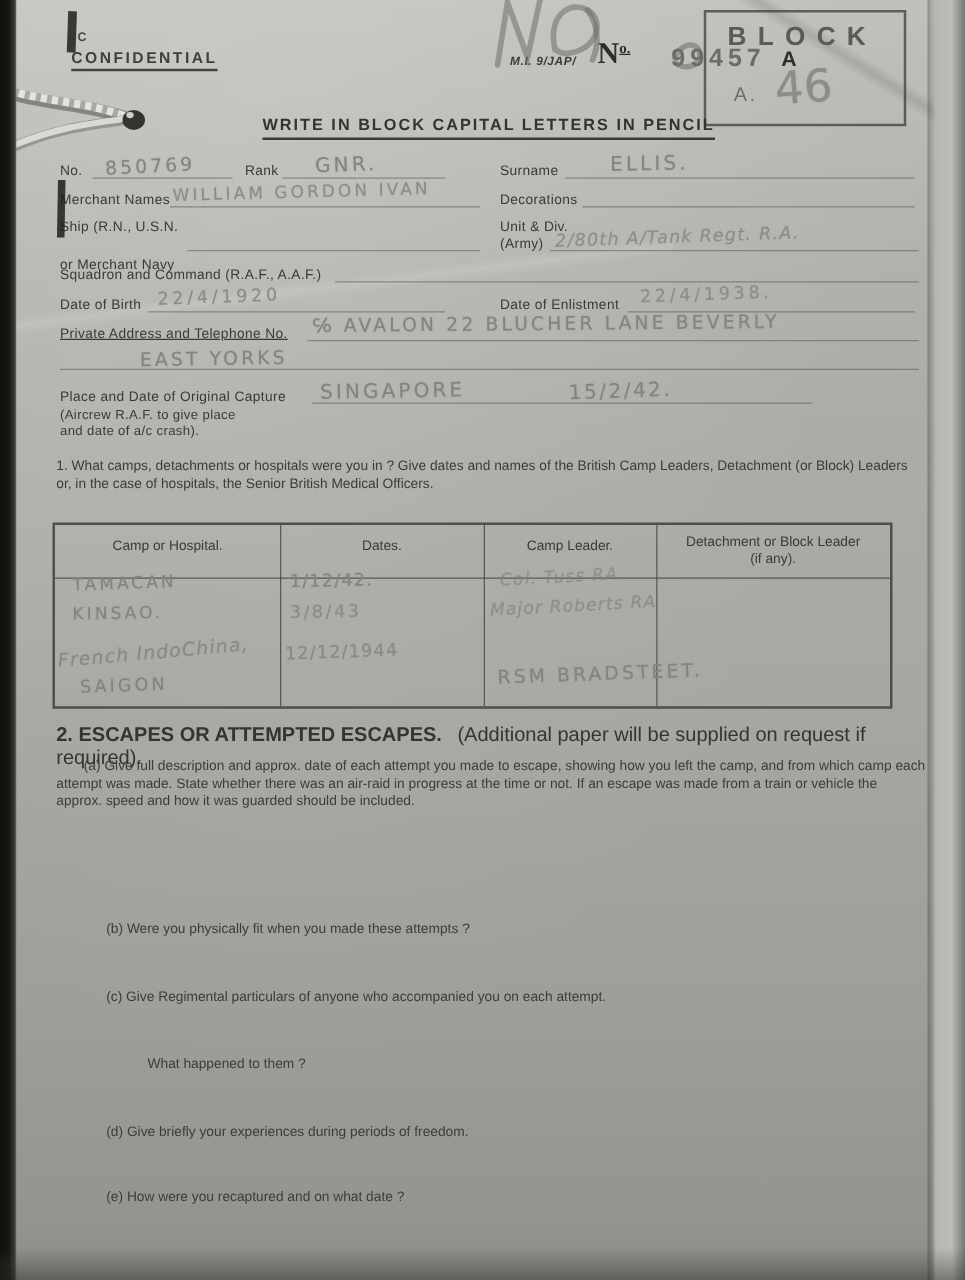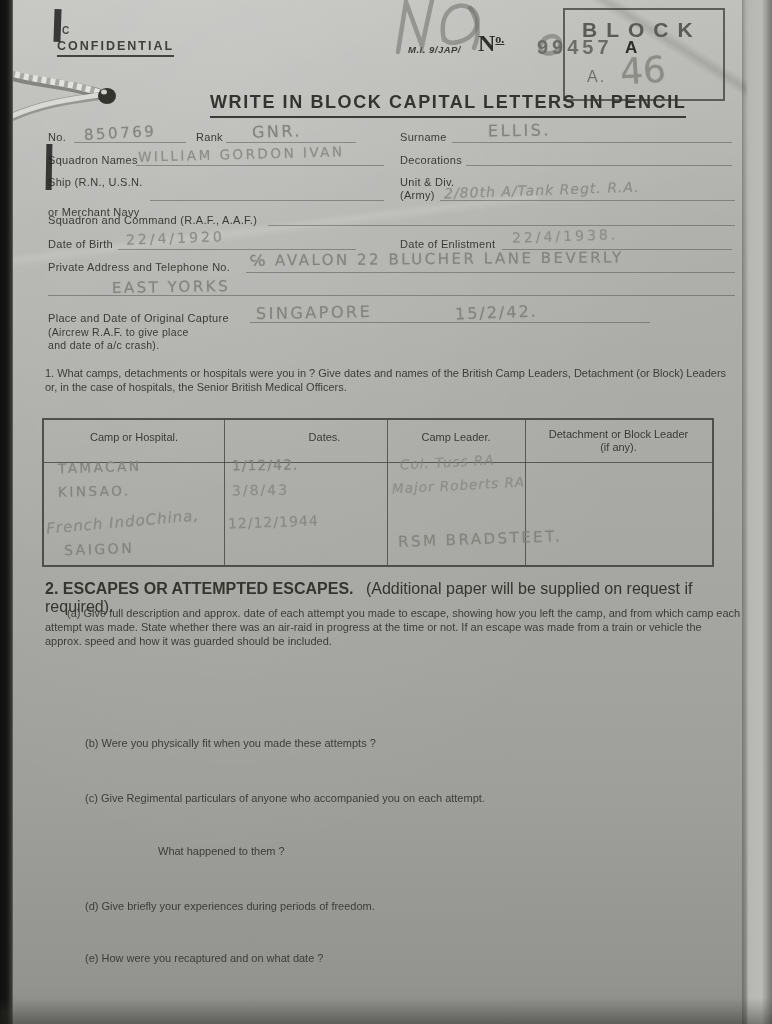--- a/index.html
+++ b/index.html
@@ -24,21 +24,21 @@
   .stamp{color:#3f3f3b;font-weight:bold;}
   .conf{font-size:12.5px;letter-spacing:2px;border-bottom:2px solid #44443f;padding-bottom:2px;}
   .mi9{font-size:9.5px;font-weight:bold;letter-spacing:.5px;color:#3c3c38;}
   .no-n{font-family:"Liberation Serif",serif;font-weight:bold;font-size:24px;color:#2e2e2a;}
   .no-o{font-family:"Liberation Serif",serif;font-weight:bold;font-size:12px;vertical-align:8px;text-decoration:underline;color:#2e2e2a;}
   .serial{font-family:Liberation Sans, sans-serif;font-weight:bold;font-size:20px;letter-spacing:4px;color:#63635f;opacity:.9;}
   .serial-a{font-size:17px;font-weight:bold;color:#2d2d29;}
   .blockbox{border:2px solid rgba(60,60,56,.75);}
   .block-word{font-size:21px;font-weight:600;letter-spacing:9px;color:#5a5a56;}
   .block-a-faint{font-size:16px;color:#70706c;letter-spacing:2px;}
-  .instr{font-size:18px;font-weight:bold;letter-spacing:1.6px;color:#33332f;border-bottom:2px solid #3a3a36;padding-bottom:3px;white-space:nowrap;}
+  .instr{font-size:13px;font-weight:bold;letter-spacing:1.6px;color:#33332f;border-bottom:2px solid #3a3a36;padding-bottom:3px;white-space:nowrap;}
   
   .tbl{border:2px solid rgba(55,55,51,.8);}
   .tbl .vline{position:absolute;top:0;bottom:0;width:0;border-left:1.5px solid rgba(60,60,56,.75);}
   .tbl .hline{position:absolute;left:0;right:0;height:0;border-top:1.5px solid rgba(60,60,56,.75);}
   .th{position:absolute;font-size:11px;color:#3a3a36;text-align:center;line-height:13px;}
   .b{font-weight:bold;}
   .sect-head{font-size:16px;color:#35352f;}
   .edge-left{left:0;top:0;width:13px;height:1024px;background:linear-gradient(90deg,#0e0e0c 0%,#161614 55%,#3a3a36 90%,#6e6e6a 100%);}
   .edge-right-strip{right:0;top:0;width:30px;height:1024px;
     background:linear-gradient(90deg, rgba(40,40,36,.35) 0%, rgba(40,40,36,.12) 12%, #b6b6b2 22%, #bbbbb7 65%, #8d8d89 88%, #767672 100%);}
@@ -87,21 +87,21 @@
   <div class="abs pencil caps" style="left:84px;top:124px;font-size:15px;transform:rotate(-3deg);">850769</div>
 
   <div class="abs lbl" style="left:196px;top:131px;">Rank</div>
   <div class="abs rule" style="left:226px;top:142px;width:130px;"></div>
   <div class="abs pencil caps" style="left:252px;top:122px;font-size:16px;transform:rotate(-2deg);">GNR.</div>
 
   <div class="abs lbl" style="left:400px;top:131px;">Surname</div>
   <div class="abs rule" style="left:452px;top:142px;width:280px;"></div>
   <div class="abs pencil caps" style="left:488px;top:121px;font-size:16px;transform:rotate(-1deg);">ELLIS.</div>
 
-  <div class="abs lbl" style="left:48px;top:154px;">Squadron Names</div>
+  <div class="abs lbl" style="left:48px;top:154px;">Merchant Names</div>
   <div class="abs rule" style="left:136px;top:165px;width:248px;"></div>
   <div class="abs pencil caps" style="left:138px;top:146px;font-size:13.5px;transform:rotate(-1.5deg);opacity:.85;">WILLIAM GORDON IVAN</div>
 
   <div class="abs lbl" style="left:400px;top:154px;">Decorations</div>
   <div class="abs rule" style="left:466px;top:165px;width:266px;"></div>
 
   <div class="abs lbl" style="left:48px;top:176px;">Ship (R.N., U.S.N.</div>
   <div class="abs lbl" style="left:48px;top:206px;">or Merchant Navy</div>
   <div class="abs rule" style="left:150px;top:200px;width:234px;"></div>
 
@@ -114,42 +114,42 @@
   <div class="abs rule" style="left:268px;top:225px;width:467px;"></div>
 
   <div class="abs lbl" style="left:48px;top:238px;">Date of Birth</div>
   <div class="abs rule" style="left:118px;top:249px;width:238px;"></div>
   <div class="abs pencil" style="left:126px;top:230px;font-size:14px;letter-spacing:3px;transform:rotate(-2deg);opacity:.85;">22/4/1920</div>
 
   <div class="abs lbl" style="left:400px;top:238px;">Date of Enlistment</div>
   <div class="abs rule" style="left:502px;top:249px;width:230px;"></div>
   <div class="abs pencil" style="left:512px;top:228px;font-size:14px;letter-spacing:3px;transform:rotate(-2deg);opacity:.8;">22/4/1938.</div>
 
-  <div class="abs lbl" style="left:48px;top:261px;">Private Address and Telephone No.</div>
+  <div class="abs lbl" style="left:48px;top:261px;text-decoration:underline;">Private Address and Telephone No.</div>
   <div class="abs rule" style="left:246px;top:272px;width:489px;"></div>
   <div class="abs pencil caps" style="left:250px;top:250px;font-size:15px;transform:rotate(-.5deg);">℅ AVALON 22 BLUCHER LANE BEVERLY</div>
   <div class="abs rule" style="left:48px;top:295px;width:687px;"></div>
   <div class="abs pencil caps" style="left:112px;top:278px;font-size:15px;transform:rotate(-1deg);">EAST YORKS</div>
 
   <div class="abs lbl" style="left:48px;top:312px;">Place and Date of Original Capture</div>
   <div class="abs rule" style="left:250px;top:322px;width:400px;"></div>
   <div class="abs pencil caps" style="left:256px;top:303px;font-size:16px;transform:rotate(-1deg);">SINGAPORE</div>
   <div class="abs pencil" style="left:455px;top:303px;font-size:16px;letter-spacing:2px;transform:rotate(-2deg);">15/2/42.</div>
   <div class="abs lbl" style="left:48px;top:326px;font-size:10.5px;">(Aircrew R.A.F. to give place</div>
   <div class="abs lbl" style="left:48px;top:339px;font-size:10.5px;">and date of a/c crash).</div>
 
   <div class="abs para" style="left:45px;top:366px;width:692px;">1.   What camps, detachments or hospitals were you in ?   Give dates and names of the British Camp Leaders,  Detachment (or Block) Leaders or, in the case of hospitals, the Senior British Medical Officers.</div>
 
   <div class="abs tbl" style="left:42px;top:418px;width:668px;height:145px;">
     <div class="vline" style="left:180px;"></div>
     <div class="vline" style="left:343px;"></div>
     <div class="vline" style="left:481px;"></div>
     <div class="hline" style="top:42px;"></div>
     <div class="th" style="left:0;top:11px;width:180px;">Camp or Hospital.</div>
-    <div class="th" style="left:180px;top:11px;width:163px;margin-left:19px;">Dates.</div>
+    <div class="th" style="left:180px;top:11px;width:163px;">Dates.</div>
     <div class="th" style="left:343px;top:11px;width:138px;">Camp Leader.</div>
     <div class="th" style="left:481px;top:8px;width:187px;padding:0 18px;box-sizing:border-box;">Detachment or Block Leader (if any).</div>
   </div>
 
   <div class="abs pencil caps" style="left:58px;top:459px;font-size:13.5px;transform:rotate(-2deg);">TAMACAN</div>
   <div class="abs pencil caps" style="left:58px;top:483px;font-size:13.5px;transform:rotate(-1deg);">KINSAO.</div>
   <div class="abs pencil script" style="left:46px;top:513px;font-size:15px;transform:rotate(-5deg);opacity:.85;">French IndoChina,</div>
   <div class="abs pencil caps" style="left:64px;top:541px;font-size:14px;transform:rotate(-2deg);">SAIGON</div>
 
   <div class="abs pencil" style="left:232px;top:457px;font-size:14px;letter-spacing:1px;transform:rotate(-1deg);">1/12/42.</div>
@@ -161,21 +161,21 @@
   <div class="abs pencil caps" style="left:398px;top:530px;font-size:15px;transform:rotate(-2deg);">RSM BRADSTEET.</div>
 
   <div class="abs" style="left:45px;top:580px;width:700px;">
     <span class="sect-head b">2.   ESCAPES OR ATTEMPTED ESCAPES.</span>
     <span class="sect-head" style="margin-left:8px;">(Additional paper will be supplied on request if required).</span>
   </div>
   <div class="abs para" style="left:45px;top:606px;width:696px;text-indent:22px;">(a)   Give full description and approx. date of each attempt you made to escape, showing how you left the camp,  and from which camp each attempt was made.   State whether there was an air-raid in progress at the time or not.   If  an escape was made from a train or vehicle the approx. speed and how it was guarded should be included.</div>
 
   <div class="abs para" style="left:85px;top:736px;">(b)   Were you physically fit when you made these attempts ?</div>
   <div class="abs para" style="left:85px;top:791px;">(c)   Give Regimental particulars of anyone who accompanied you on each attempt.</div>
-  <div class="abs para" style="left:118px;top:844px;margin-left:40px;">What happened to them ?</div>
+  <div class="abs para" style="left:118px;top:844px;">What happened to them ?</div>
   <div class="abs para" style="left:85px;top:951px;">(e)   How were you recaptured and on what date ?</div>
   <div class="abs para" style="left:85px;top:899px;">(d)   Give briefly your experiences during periods of freedom.</div>
 
   <svg class="abs" style="left:0;top:0;" width="200" height="140">
     <path d="M-6,70 C30,84 66,82 100,94" stroke="rgba(70,70,66,.5)" stroke-width="10" fill="none" stroke-linecap="round"></path>
     <path d="M-6,68 C30,82 66,80 100,93" stroke="#e3e3df" stroke-width="6.5" fill="none" stroke-linecap="round"></path>
     <path d="M-6,68 C30,82 66,80 100,93" stroke="rgba(120,120,116,.55)" stroke-width="6.5" fill="none" stroke-dasharray="4 5" stroke-linecap="butt"></path>
     <path d="M10,118 C40,104 70,100 100,96" stroke="rgba(70,70,66,.35)" stroke-width="8" fill="none" stroke-linecap="round"></path>
     <path d="M12,116 C42,103 70,99 100,95" stroke="#d9d9d5" stroke-width="5" fill="none" stroke-linecap="round"></path>
     <ellipse cx="107" cy="96" rx="9" ry="8" fill="#34342f"></ellipse>

